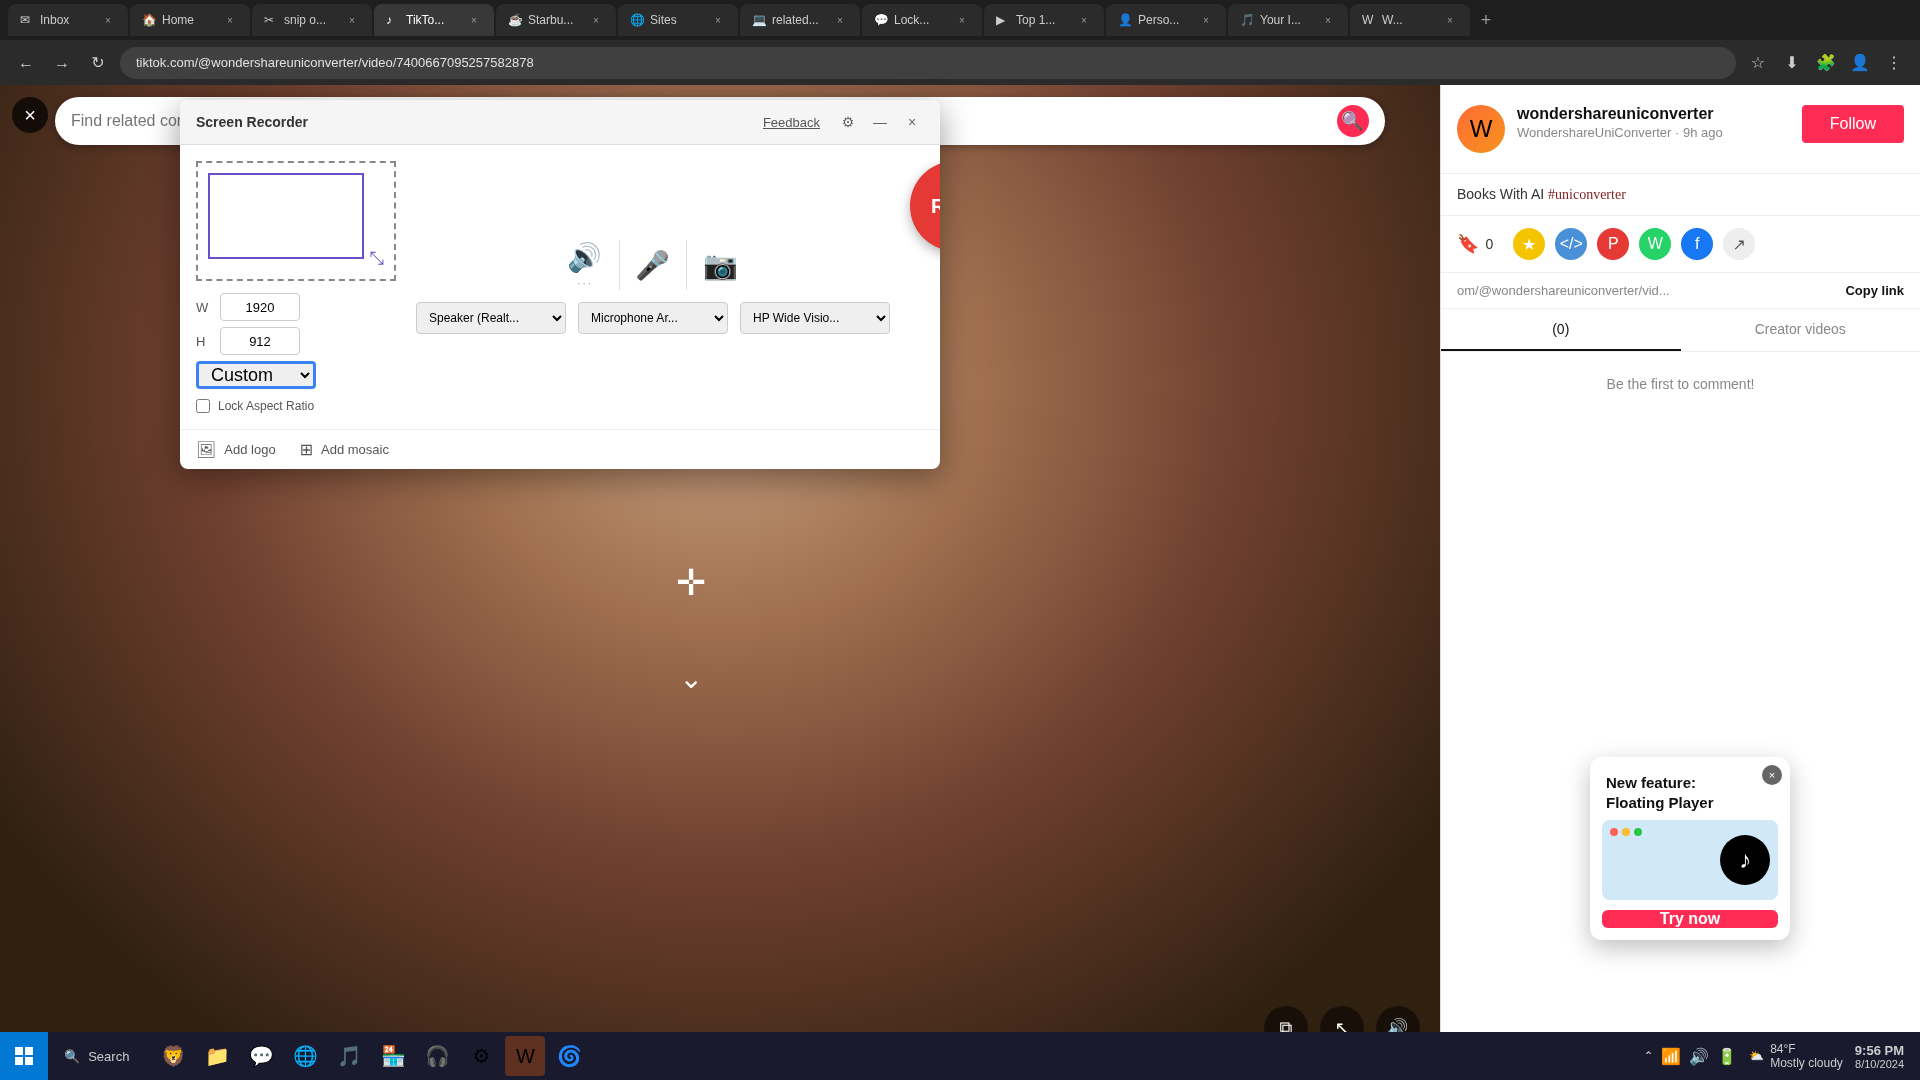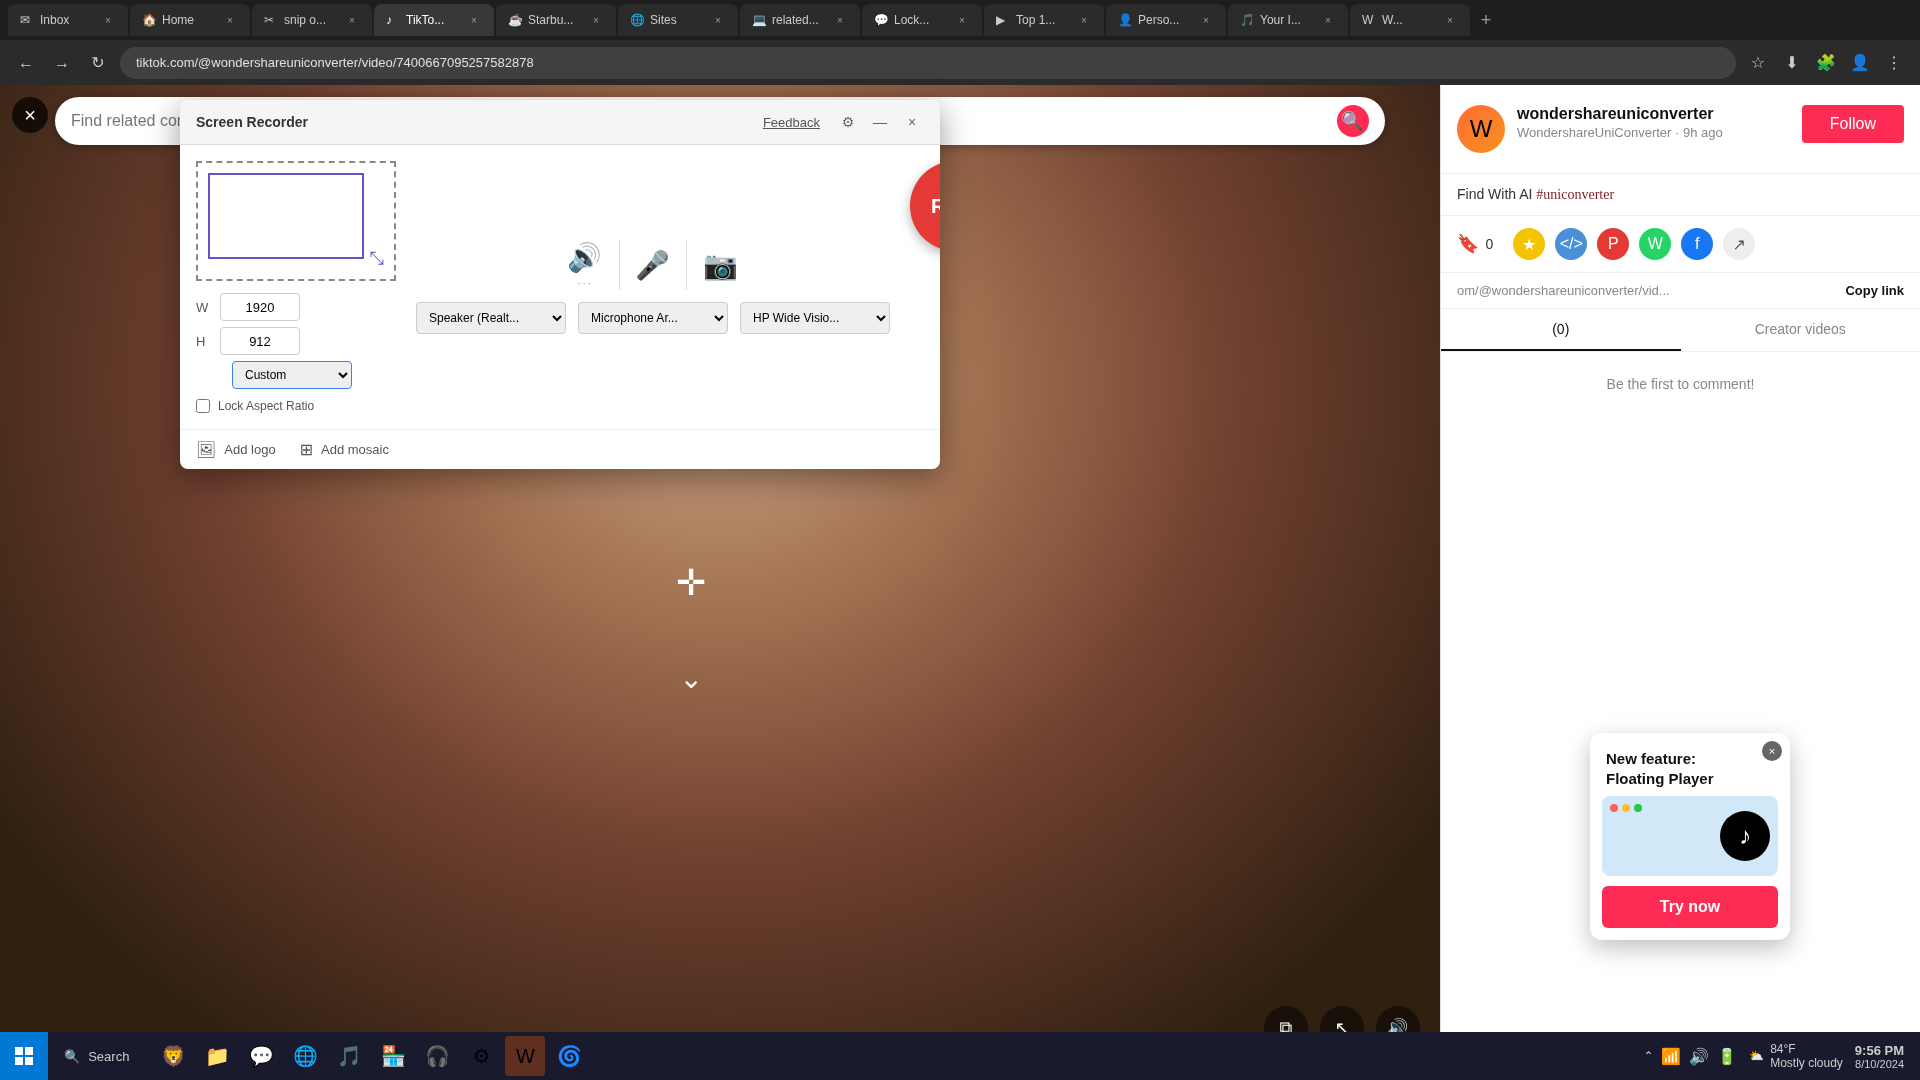--- a/index.html
+++ b/index.html
@@ -147,22 +147,22 @@
       position: absolute; bottom: 10px; right: 10px;
       color: #6a4fc8; font-size: 18px; cursor: pointer;
     }
     .dim-row { display: flex; align-items: center; gap: 8px; }
     .dim-label { font-size: 13px; color: #555; width: 16px; }
     .dim-input {
       width: 80px; height: 28px; border: 1px solid #ccc; border-radius: 4px;
       padding: 0 8px; font-size: 13px; text-align: center;
     }
     .preset-select {
-      width: 120px; height: 28px; border: 1px solid #3b82f6; border-radius: 4px;
-      font-size: 12px; padding: 0 8px; cursor: pointer; margin-left: 36px;
+      width: 120px; height: 28px; border: 3px solid #3b82f6; border-radius: 4px;
+      font-size: 18px; padding: 0 8px; cursor: pointer;
     }
     .aspect-lock-row { display: flex; align-items: center; gap: 8px; margin-top: 4px; }
     .checkbox { width: 14px; height: 14px; cursor: pointer; }
     .aspect-label { font-size: 12px; color: #555; }
 
     
     .audio-controls {
       flex: 1; display: flex; flex-direction: column; gap: 12px; justify-content: center;
     }
     .audio-icons-row { display: flex; align-items: center; gap: 16px; justify-content: center; }
@@ -265,21 +265,21 @@
     }
     .popup-preview-dots { position: absolute; top: 8px; left: 8px; display: flex; gap: 4px; }
     .preview-dot { width: 8px; height: 8px; border-radius: 50%; }
     .popup-tiktok-icon {
       width: 50px; height: 50px; background: #000; border-radius: 50%;
       display: flex; align-items: center; justify-content: center; margin-right: 8px;
       font-size: 24px; color: #fff;
     }
     .popup-try-btn {
       display: block; margin: 10px 12px 12px; background: #fe2c55; color: #fff;
-      border: none; border-radius: 6px; padding: 12px; font-size: 16px; font-weight: 600;
+      border: none; border-radius: 6px; font-size: 16px; font-weight: 600;
       cursor: pointer; text-align: center; width: calc(100% - 24px);
     }
 
     
     .taskbar {
       position: absolute; bottom: 0; left: 0; right: 0; height: 48px;
       background: #1a1a2e; display: flex; align-items: center; z-index: 500;
     }
     .taskbar-start { width: 48px; height: 48px; display: flex; align-items: center; justify-content: center; background: #0078d4; cursor: pointer; }
     .taskbar-search { display: flex; align-items: center; gap: 8px; padding: 0 16px; color: #ccc; font-size: 13px; cursor: pointer; }
@@ -412,21 +412,21 @@
         <span style="font-size:24px;">W</span>
       </div>
       <div class="profile-info">
         <div class="profile-name">wondershareuniconverter</div>
         <div class="profile-meta">WondershareUniConverter · 9h ago</div>
       </div>
       <button class="follow-btn">Follow</button>
     </div>
 
     <div class="post-caption">
-      <span>Find With AI </span><span class="mention">#uniconverter</span>
+      <span>Books With AI </span><span class="mention">#uniconverter</span>
     </div>
 
     <div class="stats-row">
       <div class="stat-item">
         <span class="stat-icon">🔖</span>
         <span>0</span>
       </div>
 
       <div class="share-icons" style="border:none;padding:0;">
         <div class="share-icon" style="background:#f5c400;color:#fff;">★</div>

